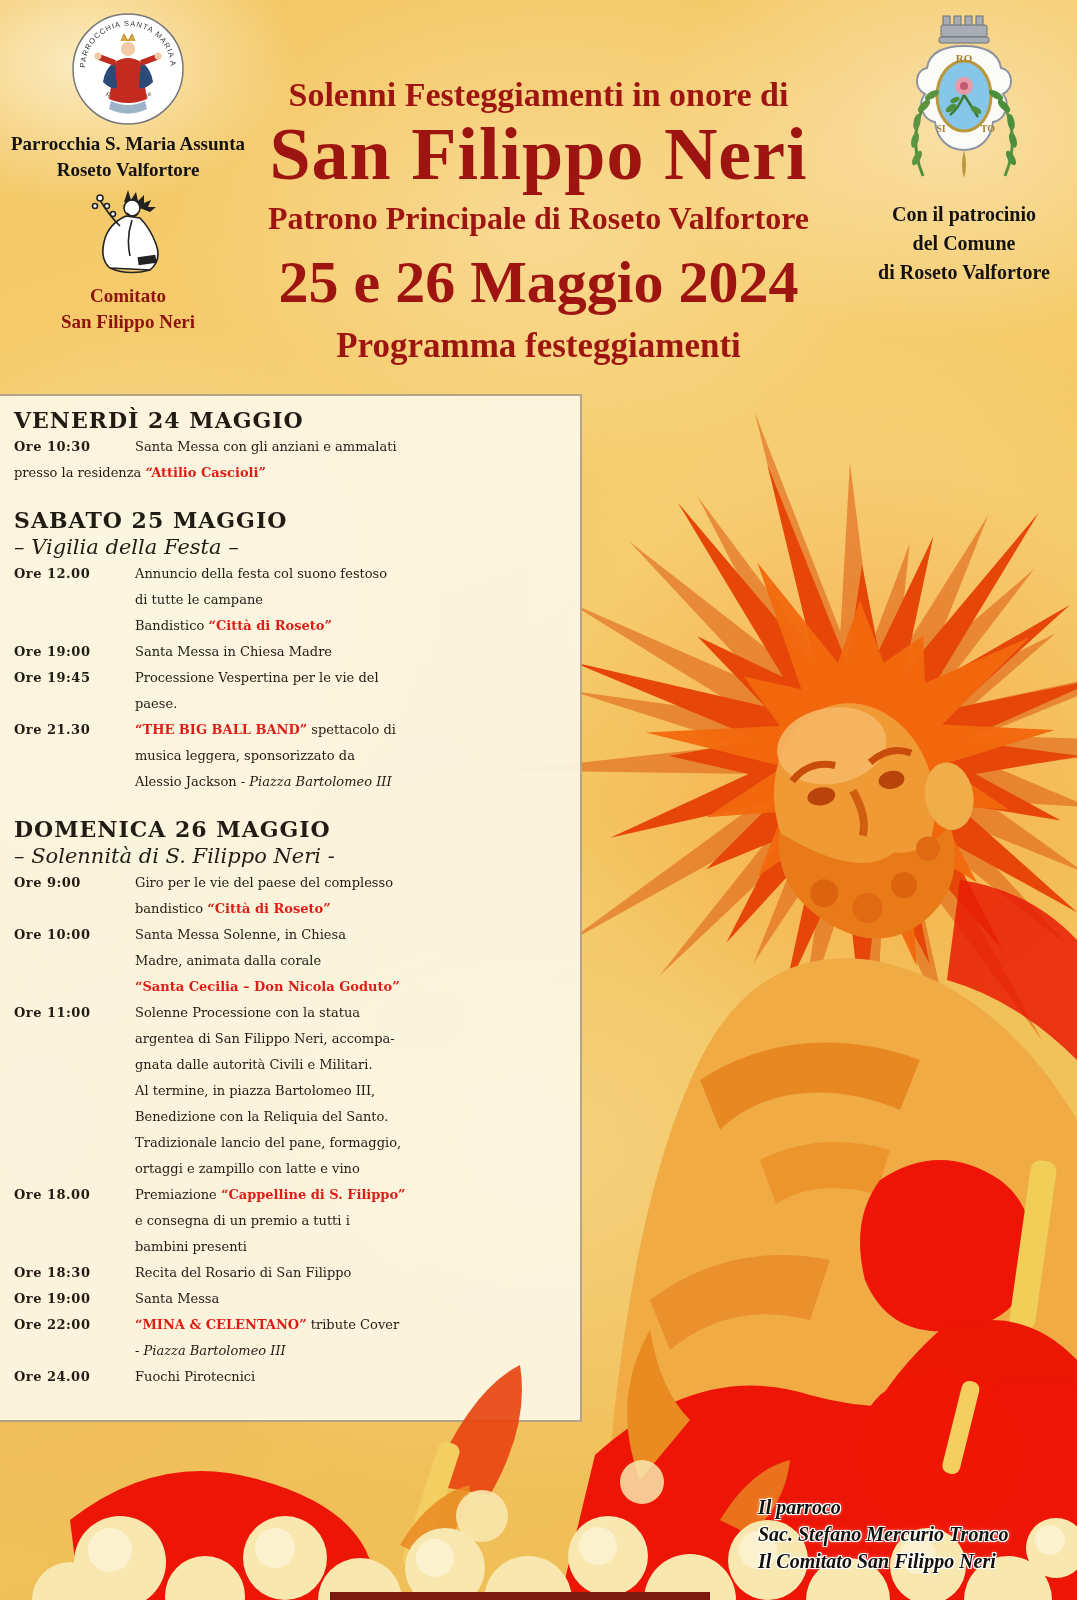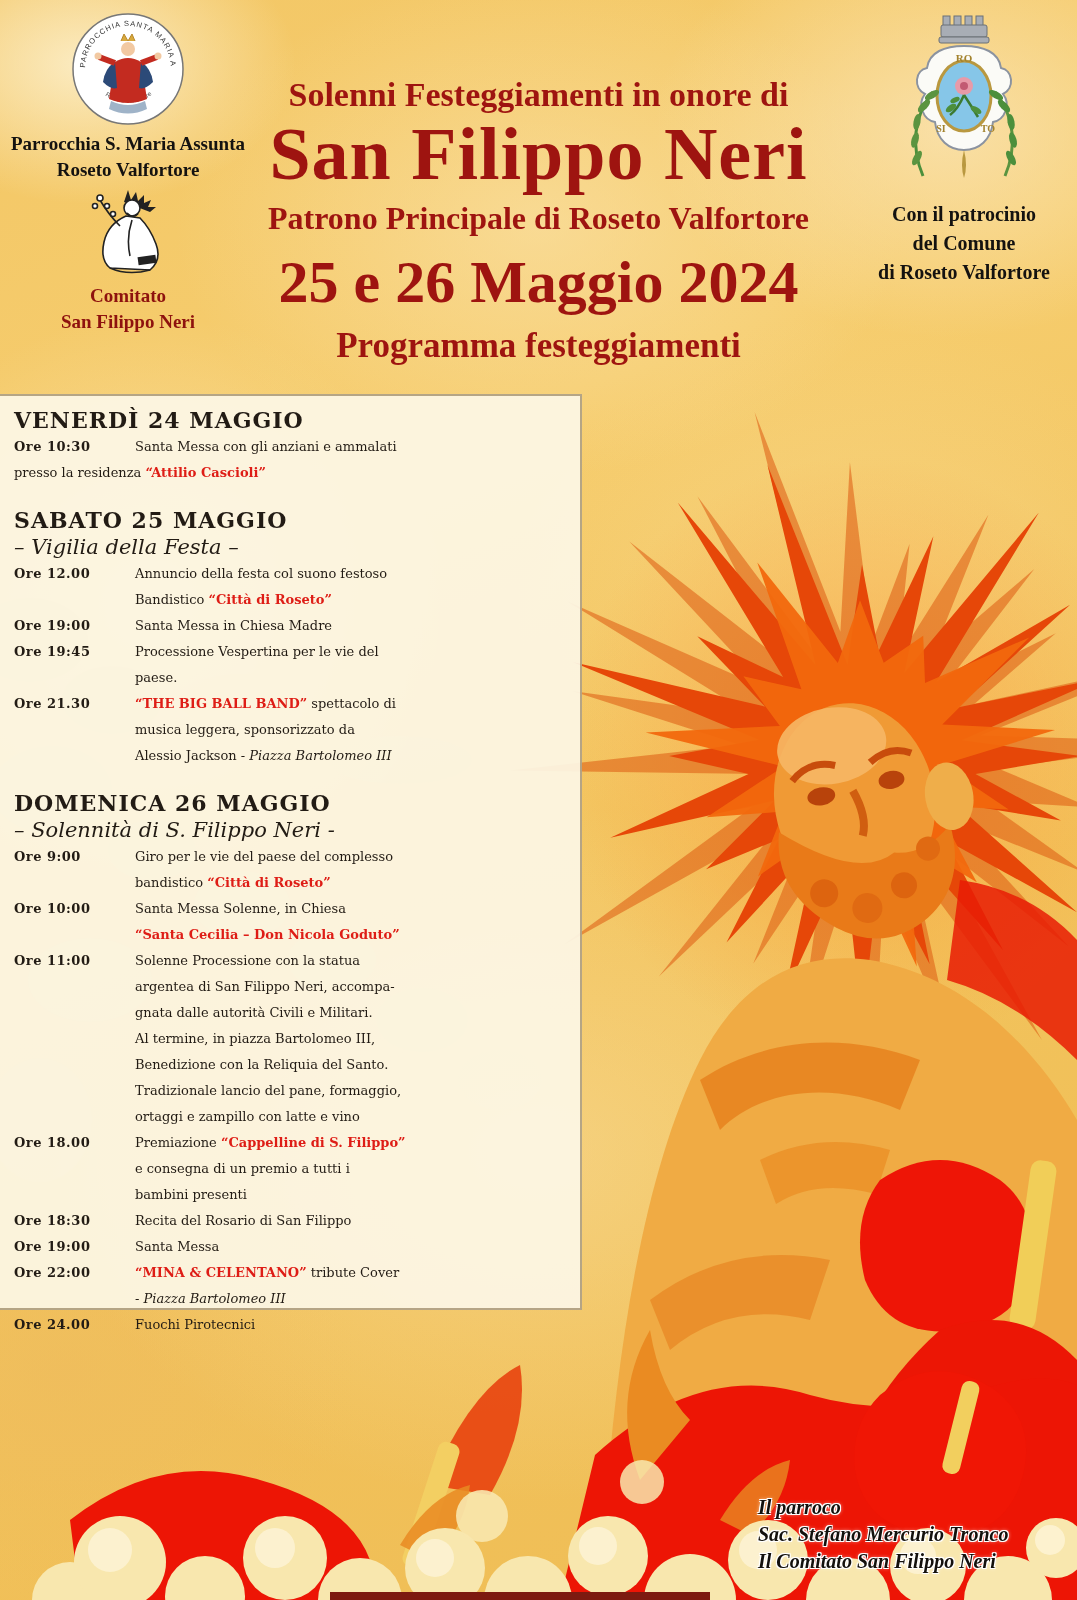--- a/index.html
+++ b/index.html
@@ -30,21 +30,21 @@
   
   .title-block{position:absolute; left:0; top:0; width:1077px; text-align:center; z-index:4;}
   .t-kicker{position:absolute; left:0; width:100%; top:76px; font-weight:bold; font-size:34px; color:#9e1410;}
   .t-main{position:absolute; left:0; width:100%; top:112px; font-weight:bold; font-size:74px; color:#9e1410; letter-spacing:1px;}
   .t-sub{position:absolute; left:0; width:100%; top:200px; font-weight:bold; font-size:32px; color:#9e1410;}
   .t-dates{position:absolute; left:0; width:100%; top:248px; font-weight:bold; font-size:60px; color:#9e1410;}
   .t-label{position:absolute; left:0; width:100%; top:326px; font-weight:bold; font-size:35px; color:#9e1410;}
 
   
   .program-box{
-    position:absolute; left:0; top:394px; width:582px; height:916px; z-index:2;
+    position:absolute; left:0; top:394px; width:582px; height:1028px; z-index:2;
     box-sizing:border-box; padding:10px 6px 0 14px;
     background:rgba(252,246,229,.93);
     border-top:2px solid rgba(110,85,45,.5);
     border-right:2px solid rgba(110,85,45,.5);
     border-bottom:2px solid rgba(110,85,45,.5);
   }
   .day{margin-bottom:20px;}
   .day:last-child{margin-bottom:0;}
   .day-heading{font-family:"DejaVu Serif",serif; font-weight:bold; font-size:22px; line-height:28px; color:#221b14; letter-spacing:1px;}
   .day-sub{font-family:"DejaVu Serif",serif; font-style:italic; font-size:21px; line-height:27px; color:#221b14;}
@@ -129,34 +129,36 @@
     <div>
         <div class="day">
           <div class="day-heading">VENERDÌ 24 MAGGIO</div>
           <div class="pline"><span class="s-time">Ore 10:30</span><span class="s-n">Santa Messa con gli anziani e ammalati</span></div>
           <div class="pline"><span class="s-n">presso la residenza </span><span class="s-red">“Attilio Cascioli”</span></div>
         </div>
         <div class="day">
           <div class="day-heading">SABATO 25 MAGGIO</div>
           <div class="day-sub">– Vigilia della Festa –</div>
           <div class="pline"><span class="s-time">Ore 12.00</span><span class="s-n">Annuncio della festa col suono festoso</span></div>
+          <div class="pline cont"><span class="s-n">di tutte le campane</span></div>
           <div class="pline cont"><span class="s-n">Bandistico </span><span class="s-red">“Città di Roseto”</span></div>
           <div class="pline"><span class="s-time">Ore 19:00</span><span class="s-n">Santa Messa in Chiesa Madre</span></div>
           <div class="pline"><span class="s-time">Ore 19:45</span><span class="s-n">Processione Vespertina per le vie del</span></div>
           <div class="pline cont"><span class="s-n">paese.</span></div>
           <div class="pline"><span class="s-time">Ore 21.30</span><span class="s-red">“THE BIG BALL BAND”</span><span class="s-n"> spettacolo di</span></div>
           <div class="pline cont"><span class="s-n">musica leggera, sponsorizzato da</span></div>
           <div class="pline cont"><span class="s-n">Alessio Jackson - </span><span class="s-it">Piazza Bartolomeo III</span></div>
         </div>
         <div class="day">
           <div class="day-heading">DOMENICA 26 MAGGIO</div>
           <div class="day-sub">– Solennità di S. Filippo Neri -</div>
           <div class="pline"><span class="s-time">Ore 9:00</span><span class="s-n">Giro per le vie del paese del complesso</span></div>
           <div class="pline cont"><span class="s-n">bandistico </span><span class="s-red">“Città di Roseto”</span></div>
           <div class="pline"><span class="s-time">Ore 10:00</span><span class="s-n">Santa Messa Solenne, in Chiesa</span></div>
+          <div class="pline cont"><span class="s-n">Madre, animata dalla corale</span></div>
           <div class="pline cont"><span class="s-red">“Santa Cecilia – Don Nicola Goduto”</span></div>
           <div class="pline"><span class="s-time">Ore 11:00</span><span class="s-n">Solenne Processione con la statua</span></div>
           <div class="pline cont"><span class="s-n">argentea di San Filippo Neri, accompa-</span></div>
           <div class="pline cont"><span class="s-n">gnata dalle autorità Civili e Militari.</span></div>
           <div class="pline cont"><span class="s-n">Al termine, in piazza Bartolomeo III,</span></div>
           <div class="pline cont"><span class="s-n">Benedizione con la Reliquia del Santo.</span></div>
           <div class="pline cont"><span class="s-n">Tradizionale lancio del pane, formaggio,</span></div>
           <div class="pline cont"><span class="s-n">ortaggi e zampillo con latte e vino</span></div>
           <div class="pline"><span class="s-time">Ore 18.00</span><span class="s-n">Premiazione </span><span class="s-red">“Cappelline di S. Filippo”</span></div>
           <div class="pline cont"><span class="s-n">e consegna di un premio a tutti i</span></div>

